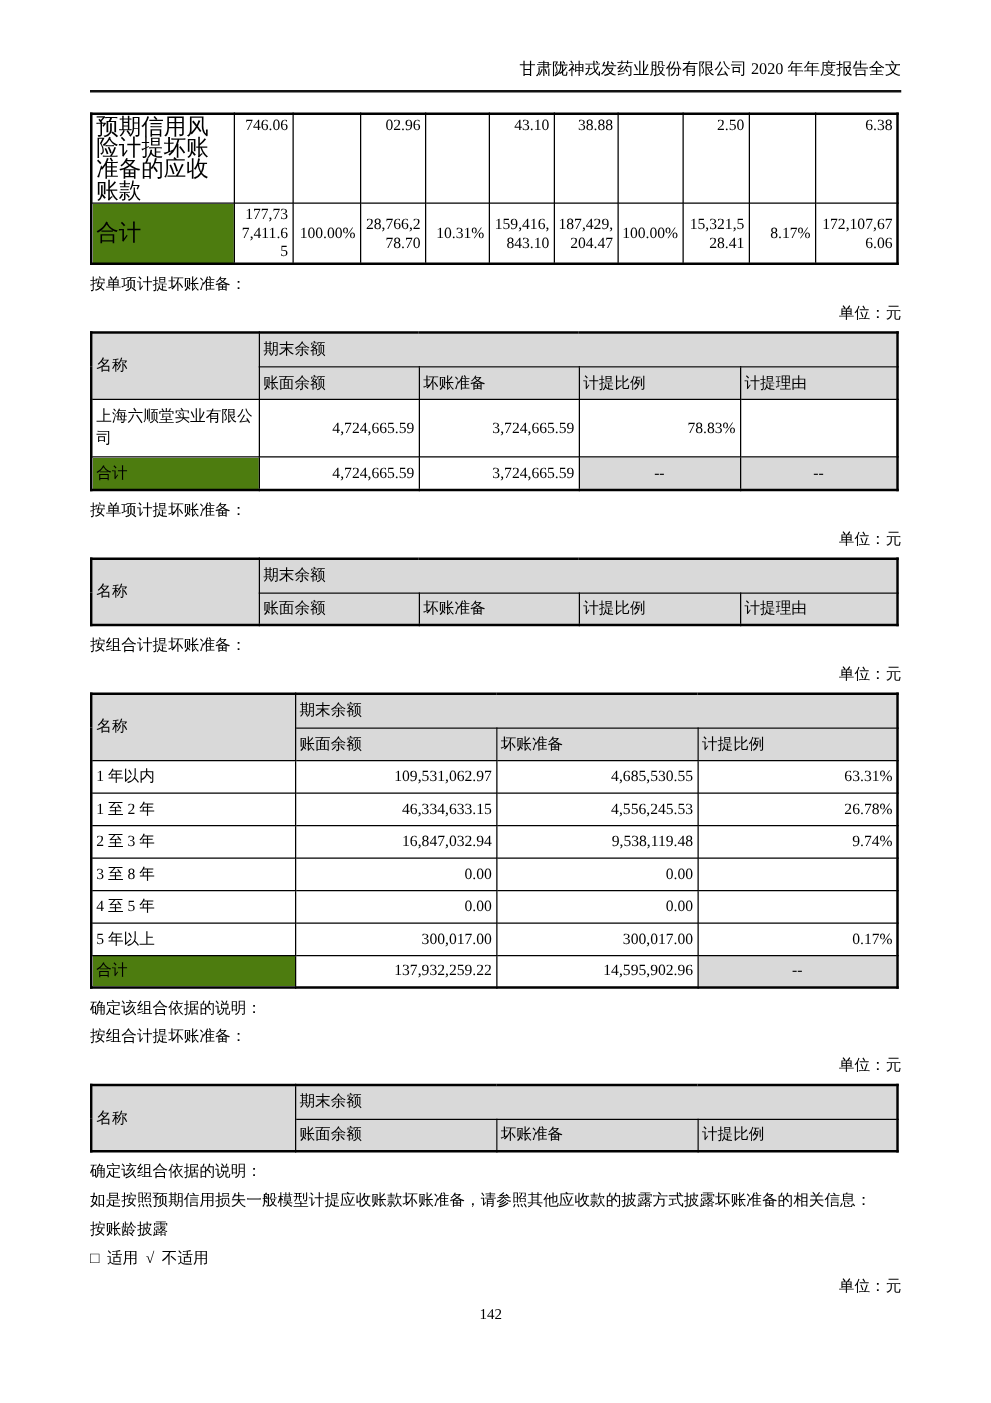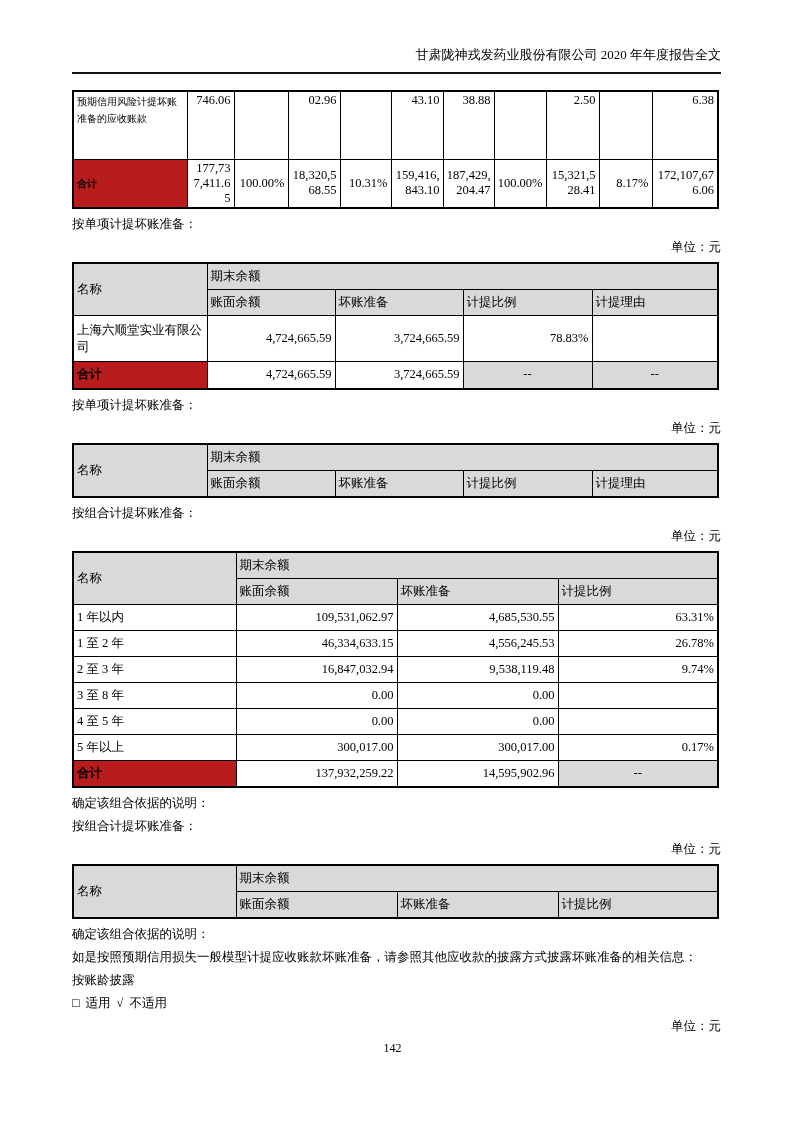--- a/index.html
+++ b/index.html
@@ -40,23 +40,23 @@
   }
   table.t td {
     border: 1px solid #000;
     font-size: 12.5px;
     padding: 1px 3px;
     overflow: hidden;
     vertical-align: middle;
     word-wrap: break-word;
   }
   .t1 td { font-size: 11.5px; line-height: 15px; padding: 1px 2px; }
-  .t1 td.name { font-size: 10px; line-height: 17px; }
+  .t1 td.name { font-size: 18px; line-height: 17px; }
   .hdr { background: #d9d9d9; text-align: left; }
-  .gray { background: #b91c1c; font-weight: bold; }
+  .gray { background: #4d7c0f; }
   .name { text-align: left; }
   .num { text-align: right; }
   .wrap { word-break: break-all; }
   .vtop { vertical-align: top !important; }
   .dash { background: #d9d9d9; text-align: center; }
   tr.h68 { height: 68px; }
   tr.h46 { height: 46px; }
   tr.h27 { height: 27px; }
   tr.h26 { height: 26px; }
   .check-line .sym { display: inline-block; }
@@ -102,21 +102,21 @@
       <td class="num vtop">38.88</td>
       <td class="num vtop"></td>
       <td class="num vtop">2.50</td>
       <td class="num vtop"></td>
       <td class="num vtop">6.38</td>
     </tr>
     <tr class="h46">
       <td class="name gray">合计</td>
       <td class="num wrap">177,737,411.65</td>
       <td class="num">100.00%</td>
-      <td class="num wrap">18,320,568.55</td>
+      <td class="num wrap">28,766,278.70</td>
       <td class="num">10.31%</td>
       <td class="num wrap">159,416,843.10</td>
       <td class="num wrap">187,429,204.47</td>
       <td class="num">100.00%</td>
       <td class="num wrap">15,321,528.41</td>
       <td class="num">8.17%</td>
       <td class="num wrap">172,107,676.06</td>
     </tr>
   </tbody>
     </table>

